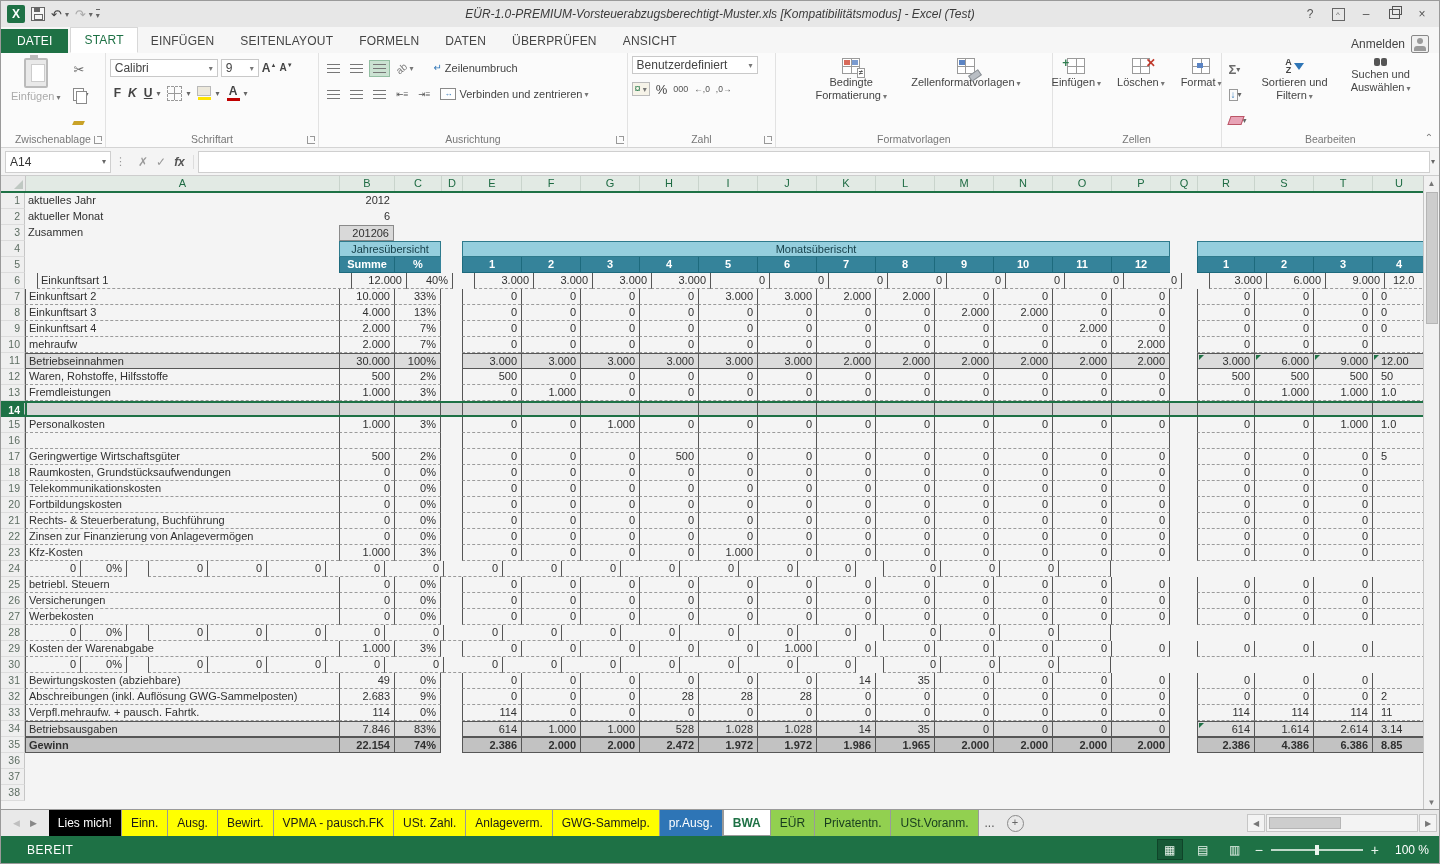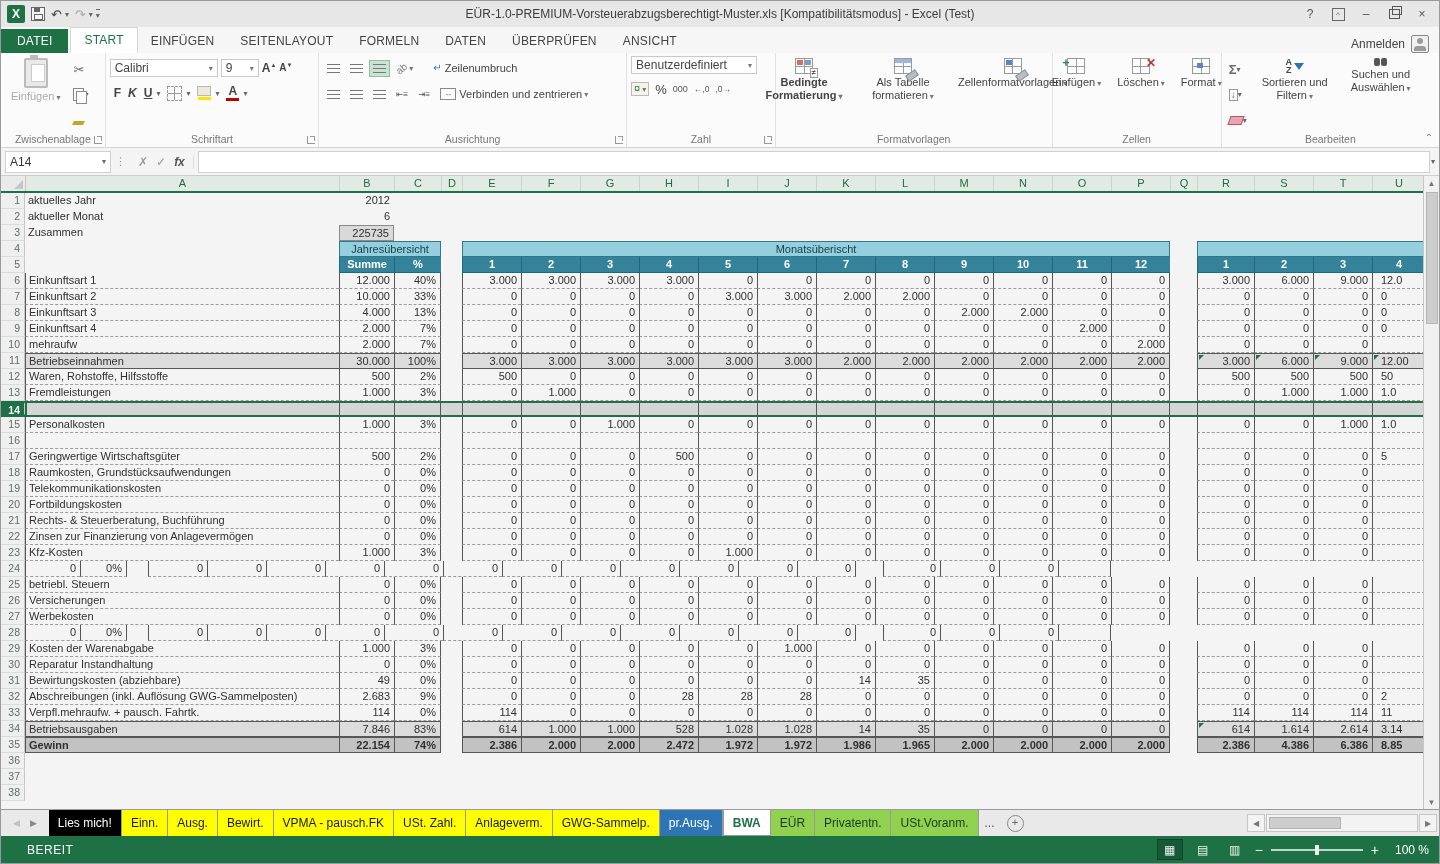--- a/index.html
+++ b/index.html
@@ -9,21 +9,21 @@
   
   .titlebar{height:26px;background:#E7E7E7;display:flex;align-items:center;position:relative;flex:none;}
   .qat{display:flex;align-items:center;gap:6px;padding-left:6px;}
   .xl-logo{width:18px;height:18px;background:#1E7145;color:#fff;font-weight:bold;font-size:12px;
            display:flex;align-items:center;justify-content:center;border-radius:2px;}
   .ic-save{width:12px;height:12px;border:1px solid #666;position:relative;background:#f4f4f4;}
   .ic-save:before{content:"";position:absolute;left:2px;top:0;width:6px;height:4px;background:#666;}
   .ic-save:after{content:"";position:absolute;left:2px;bottom:0;width:7px;height:4px;border:1px solid #666;}
   .qbtn{font-size:13px;color:#444;line-height:1;}
   .qdd{font-size:8px;color:#666;margin-left:-3px;}
-  .title-text{position:absolute;left:0;right:0;text-align:center;font-size:12px;color:#3c3c3c;pointer-events:none;}
+  .title-text{position:absolute;left:0;right:0;text-align:center;font-size:12px;color:#3c3c3c;pointer-events:none;font-style:italic;}
   .winctl{margin-left:auto;display:flex;align-items:center;gap:2px;padding-right:4px;z-index:2;}
   .wbtn{width:26px;height:20px;display:flex;align-items:center;justify-content:center;font-size:12px;color:#555;}
   .ic-ribopt{width:11px;height:11px;border:1px solid #666;font-size:8px;display:flex;align-items:center;justify-content:center;color:#666;}
   .ic-restore{width:9px;height:8px;border:1px solid #555;position:relative;background:#E7E7E7;}
   .ic-restore:before{content:"";position:absolute;left:2px;top:-4px;width:8px;height:7px;border:1px solid #555;}
   
   .tabrow{height:26px;background:#F6F6F6;display:flex;align-items:flex-end;flex:none;position:relative;}
   .rtab{padding:5px 13px;font-size:12px;color:#444;letter-spacing:.2px;}
   .rtab.file{background:#1E7145;color:#fff;margin-right:2px;padding:5px 16px;}
   .rtab.active{background:#FFF;color:#1E7145;border:1px solid #D8D8D8;border-bottom:1px solid #fff;}
@@ -308,28 +308,21 @@
       <span class="dlg"></span>
     </div>
 
     <div class="rgroup" style="width:268px;justify-content:center;">
       <div class="bigbtn">
         <span class="ic-grid">
             <i class="q1"></i>
             <i class="q2"></i>
             <span class="badge">≠</span>
           </span>
-        <span class="dd" style="width:88px;font-weight:bold;">Bedingte Formatierung</span>
-      </div>
-      <div class="bigbtn">
-        <span class="ic-grid">
-            <i class="hdr"></i>
-            <span class="brushtip"></span>
-          </span>
-        <span class="dd" style="width:78px;">Als Tabelle formatieren</span>
+        <span class="dd" style="width:88px;">Bedingte Formatierung</span>
       </div>
       <div class="bigbtn">
         <span class="ic-grid">
             <i class="blue"></i>
             <span class="brushtip"></span>
           </span>
         <span class="dd">Zellenformatvorlagen</span>
       </div>
       <span class="glabel">Formatvorlagen</span>
     </div>
@@ -439,21 +432,21 @@
           <div class="c num" style="width: 55px;">2012</div>
         </div>
         <div class="grow">
           <div class="gut" style="width: 24px;">2</div>
           <div class="c alab" style="width: 314px;">aktueller Monat</div>
           <div class="c num" style="width: 55px;">6</div>
         </div>
         <div class="grow">
           <div class="gut" style="width: 24px;">3</div>
           <div class="c alab" style="width: 314px;">Zusammen</div>
-          <div class="c num shade" style="width: 55px;">225735</div>
+          <div class="c num shade" style="width: 55px;">201206</div>
         </div>
         <div class="grow">
           <div class="gut" style="width: 24px;">4</div>
           <div class="c" style="width: 314px;"></div>
           <div class="c band" style="width: 102px;">Jahresübersicht</div>
           <div class="c" style="width: 21px;"></div>
           <div class="c band" style="width: 708px;">Monatsüberischt</div>
           <div class="c" style="width: 27px;"></div>
           <div class="c band" style="width: 228px;"></div>
         </div>
@@ -476,21 +469,21 @@
           <div class="c th5" style="width: 59px;">11</div>
           <div class="c th5" style="width: 59px;">12</div>
           <div class="c" style="width: 27px;"></div>
           <div class="c th5" style="width: 57px;">1</div>
           <div class="c th5" style="width: 59px;">2</div>
           <div class="c th5" style="width: 59px;">3</div>
           <div class="c th5" style="width: 53px;">4</div>
         </div>
         <div class="grow">
           <div class="gut" style="width: 24px;">6</div>
-          <div class="c alab tb dash" style="width: 314px;">Einkunftsart 1</div>
+          <div class="c alab tb dash" style="width: 314px; margin-left: 12px;">Einkunftsart 1</div>
           <div class="c num tb dash" style="width: 55px;">12.000</div>
           <div class="c num tb end dash" style="width: 47px;">40%</div>
           <div class="c" style="width: 21px;"></div>
           <div class="c num tb dash" style="width: 59px;">3.000</div>
           <div class="c num tb dash" style="width: 59px;">3.000</div>
           <div class="c num tb dash" style="width: 59px;">3.000</div>
           <div class="c num tb dash" style="width: 59px;">3.000</div>
           <div class="c num tb dash" style="width: 59px;">0</div>
           <div class="c num tb dash" style="width: 59px;">0</div>
           <div class="c num tb dash" style="width: 59px;">0</div>
@@ -1050,21 +1043,20 @@
           <div class="c num tb dash" style="width: 59px;">0</div>
           <div class="c num tb dash end" style="width: 59px;">0</div>
           <div class="c" style="width: 27px;"></div>
           <div class="c tb num dash rel" style="width: 57px;">0</div>
           <div class="c tb num dash rel" style="width: 59px;">0</div>
           <div class="c tb num dash rel" style="width: 59px;">0</div>
           <div class="c tb end uclip dash rel" style="width: 53px;"></div>
         </div>
         <div class="grow">
           <div class="gut" style="width: 24px;">30</div>
-          <div class="c alab tb dash" style="width: 314px;">Reparatur Instandhaltung</div>
           <div class="c num tb dash" style="width: 55px;">0</div>
           <div class="c num tb end dash" style="width: 47px;">0%</div>
           <div class="c" style="width: 21px;"></div>
           <div class="c num tb dash" style="width: 59px;">0</div>
           <div class="c num tb dash" style="width: 59px;">0</div>
           <div class="c num tb dash" style="width: 59px;">0</div>
           <div class="c num tb dash" style="width: 59px;">0</div>
           <div class="c num tb dash" style="width: 59px;">0</div>
           <div class="c num tb dash" style="width: 59px;">0</div>
           <div class="c num tb dash" style="width: 59px;">0</div>

